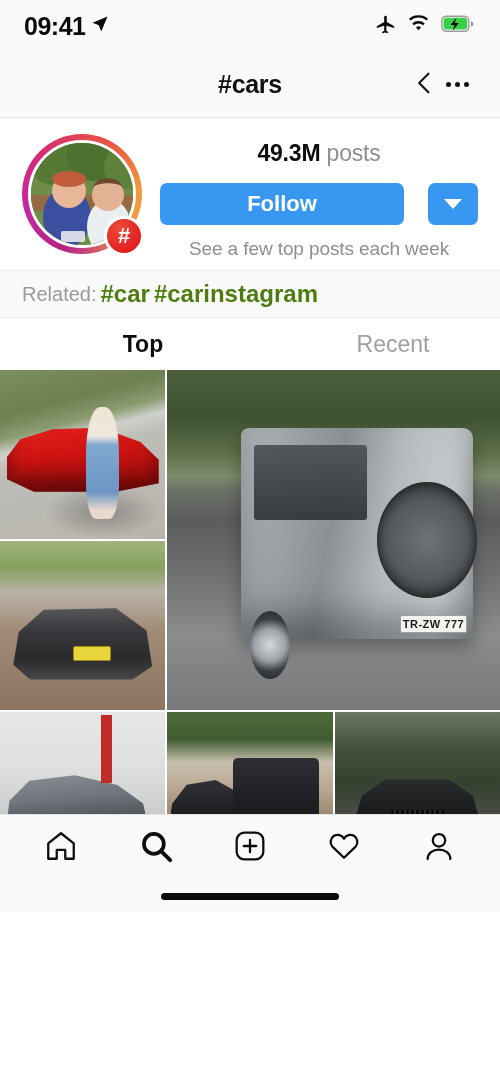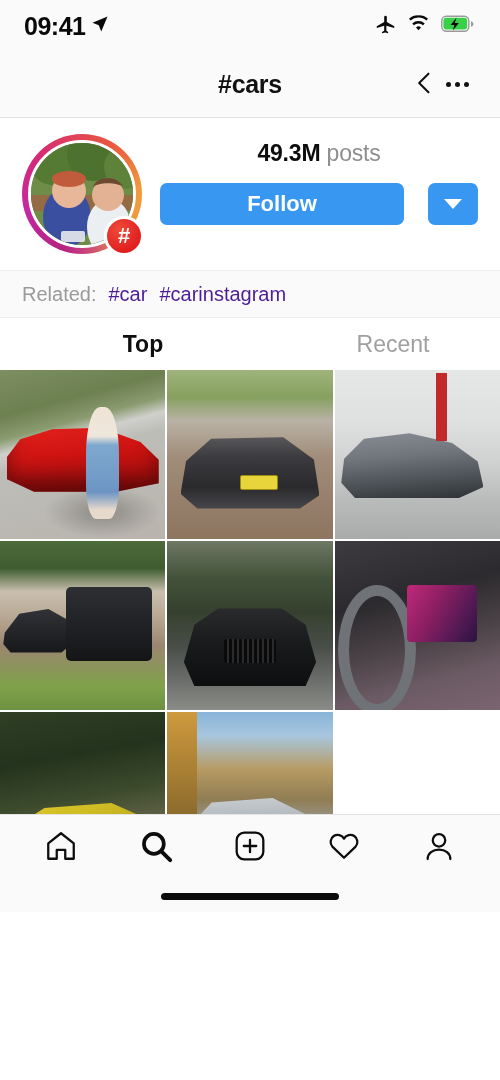--- a/index.html
+++ b/index.html
@@ -80,27 +80,27 @@
   .dropdown-btn {
     width:50px; height:42px; background:#3897f0; border-radius:7px;
     display:flex; align-items:center; justify-content:center; cursor:pointer;
   }
   .caret { width:0;height:0;border-left:9px solid transparent;border-right:9px solid transparent;border-top:10px solid #fff; }
   .profile-sub { font-size:19px; color:#8e8e8e; margin-top:13px; letter-spacing:-0.1px; }
 
   
   .related {
     flex:0 0 48px; height:48px;
-    display:flex; align-items:center; gap:12px;
+    display:flex; align-items:center; gap:4px;
     padding:0 22px; background:#fafafa;
     border-top:1px solid #efefef; border-bottom:1px solid #efefef;
     white-space:nowrap; overflow:hidden;
   }
   .related-label { font-size:20px; color:#9a9a9a; flex:0 0 auto; }
-  .related-tag { font-size:20px; color:#4c1d95; font-weight:400; flex:0 0 auto; cursor:pointer; }
+  .related-tag { font-size:24px; color:#4d7c0f; font-weight:700; flex:0 0 auto; cursor:pointer; }
 
   
   .tabs { flex:0 0 52px; height:52px; display:flex; background:#fff; }
   .tab { flex:1; display:flex; align-items:center; justify-content:center; font-size:23px; cursor:pointer;margin-left:36px; }
   .tab.active { color:#0d0d0d; font-weight:bold; }
   .tab.inactive { color:#a0a0a0; }
 
   
   .grid-scroll { flex:1 1 auto; overflow:hidden; background:#fff; position:relative; }
   .grid {
@@ -352,20 +352,21 @@
       <div class="posts-line">
         <span class="posts-count">49.3M</span>
         <span>posts</span>
       </div>
       <div class="btn-row">
         <div class="follow-btn">Follow</div>
         <div class="dropdown-btn">
           <span class="caret"></span>
         </div>
       </div>
+      <div class="profile-sub">See a few top posts each week</div>
     </div>
   </div>
 
   <div class="related">
     <span class="related-label">Related:</span>
     <span class="related-tag">#car</span>
     <span class="related-tag">#carinstagram</span>
 
   </div>
 
@@ -374,20 +375,27 @@
     <div class="tab inactive">Recent</div>
   </div>
 
   <div class="grid-scroll">
     <div class="grid">
 
       <div class="cell">
         <div class="art art-lambo-red"></div>
       </div>
 
+      <div class="cell feature">
+        <div class="art art-gwagon">
+          <div class="gw-windows"></div>
+          <div class="gw-wheel w1"></div>
+          <div class="gw-plate">TR-ZW 777</div>
+        </div>
+      </div>
 
       <div class="cell">
         <div class="art art-urus"></div>
       </div>
 
       <div class="cell">
         <div class="art art-mustang"></div>
       </div>
 
       <div class="cell">

